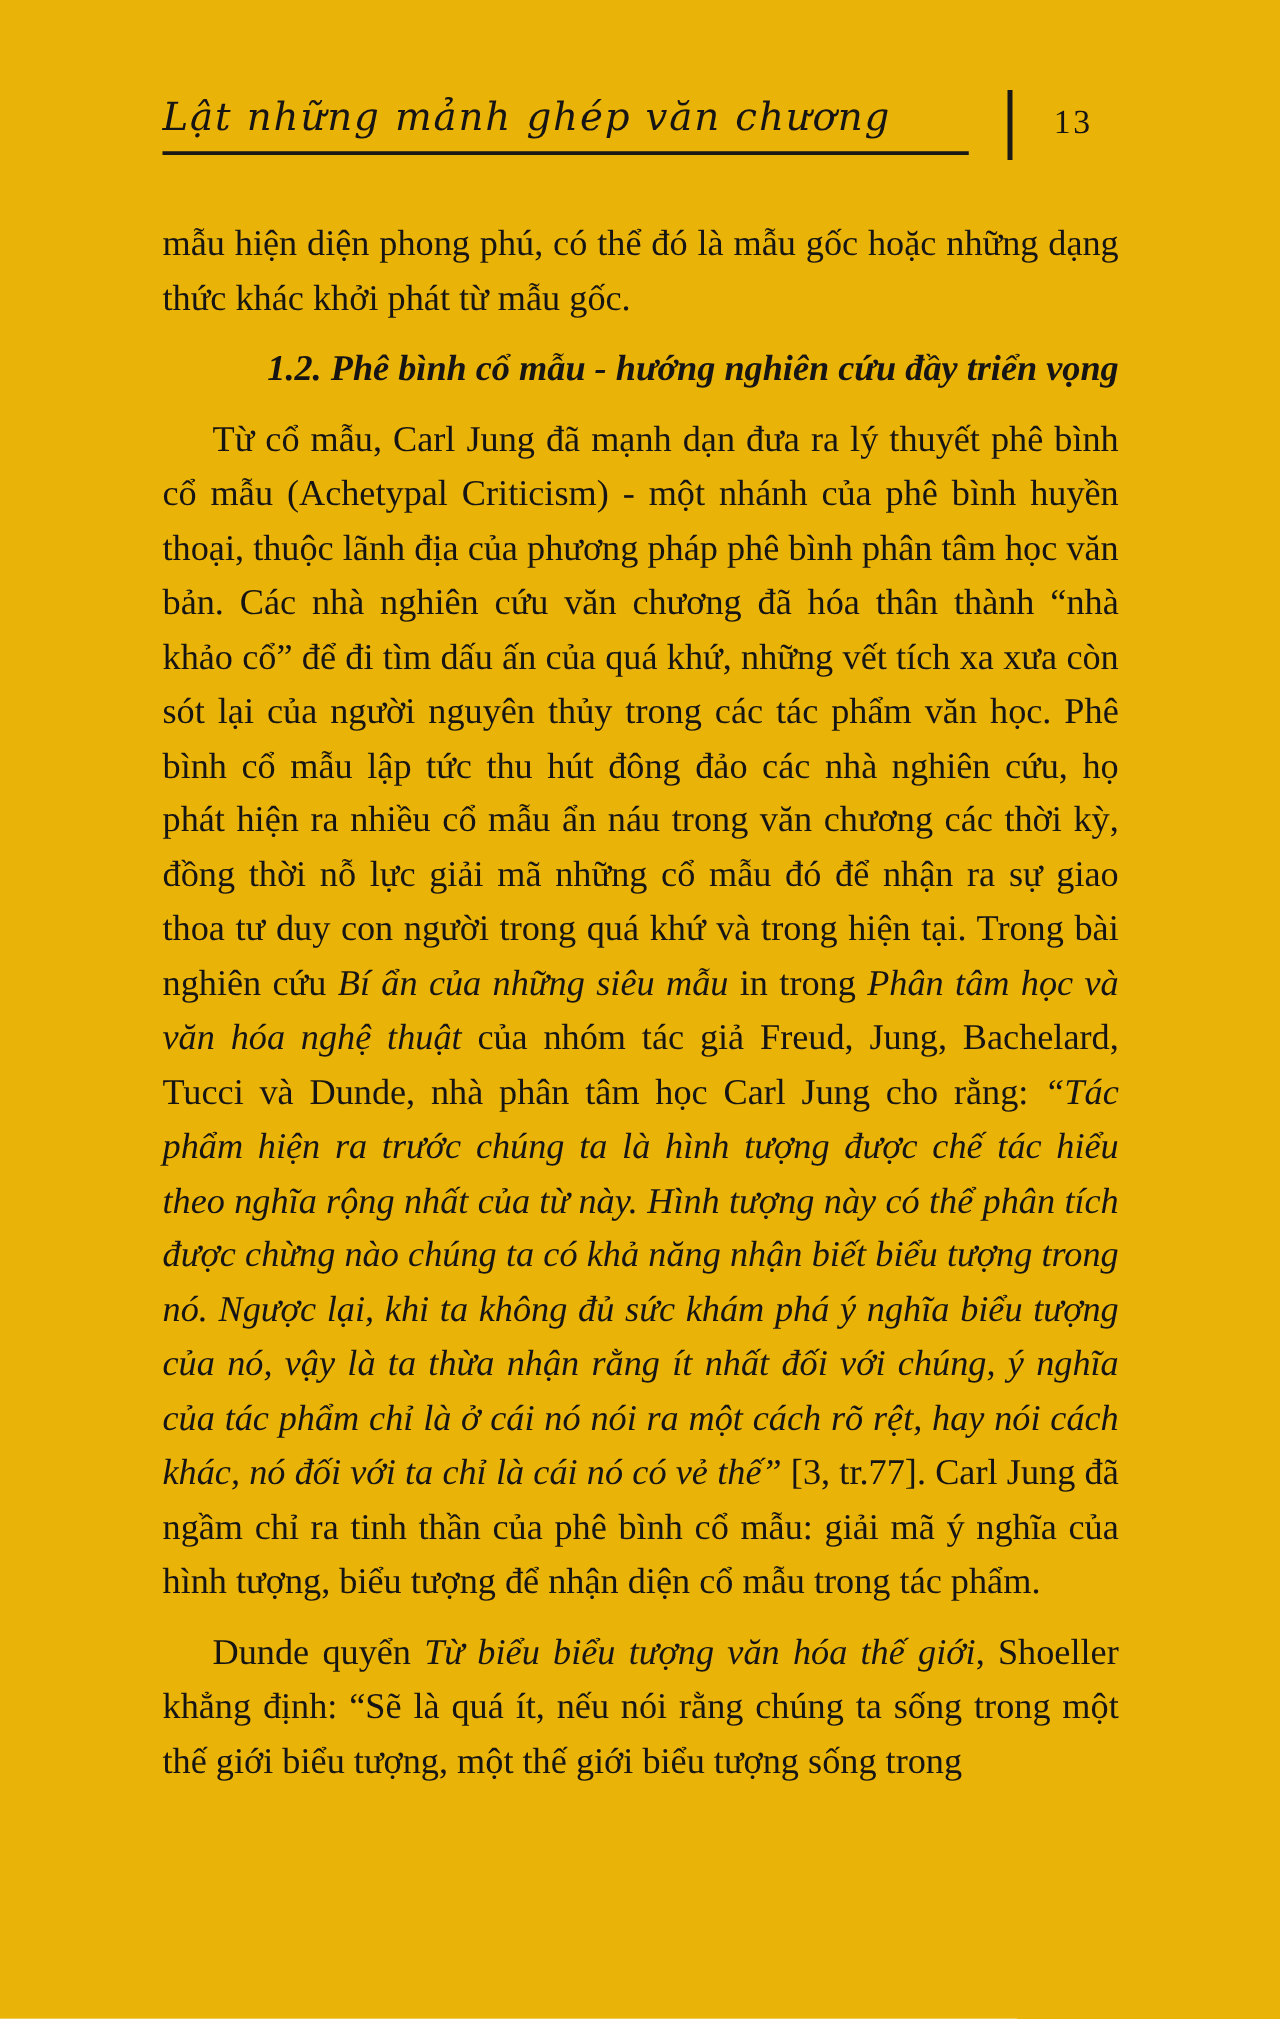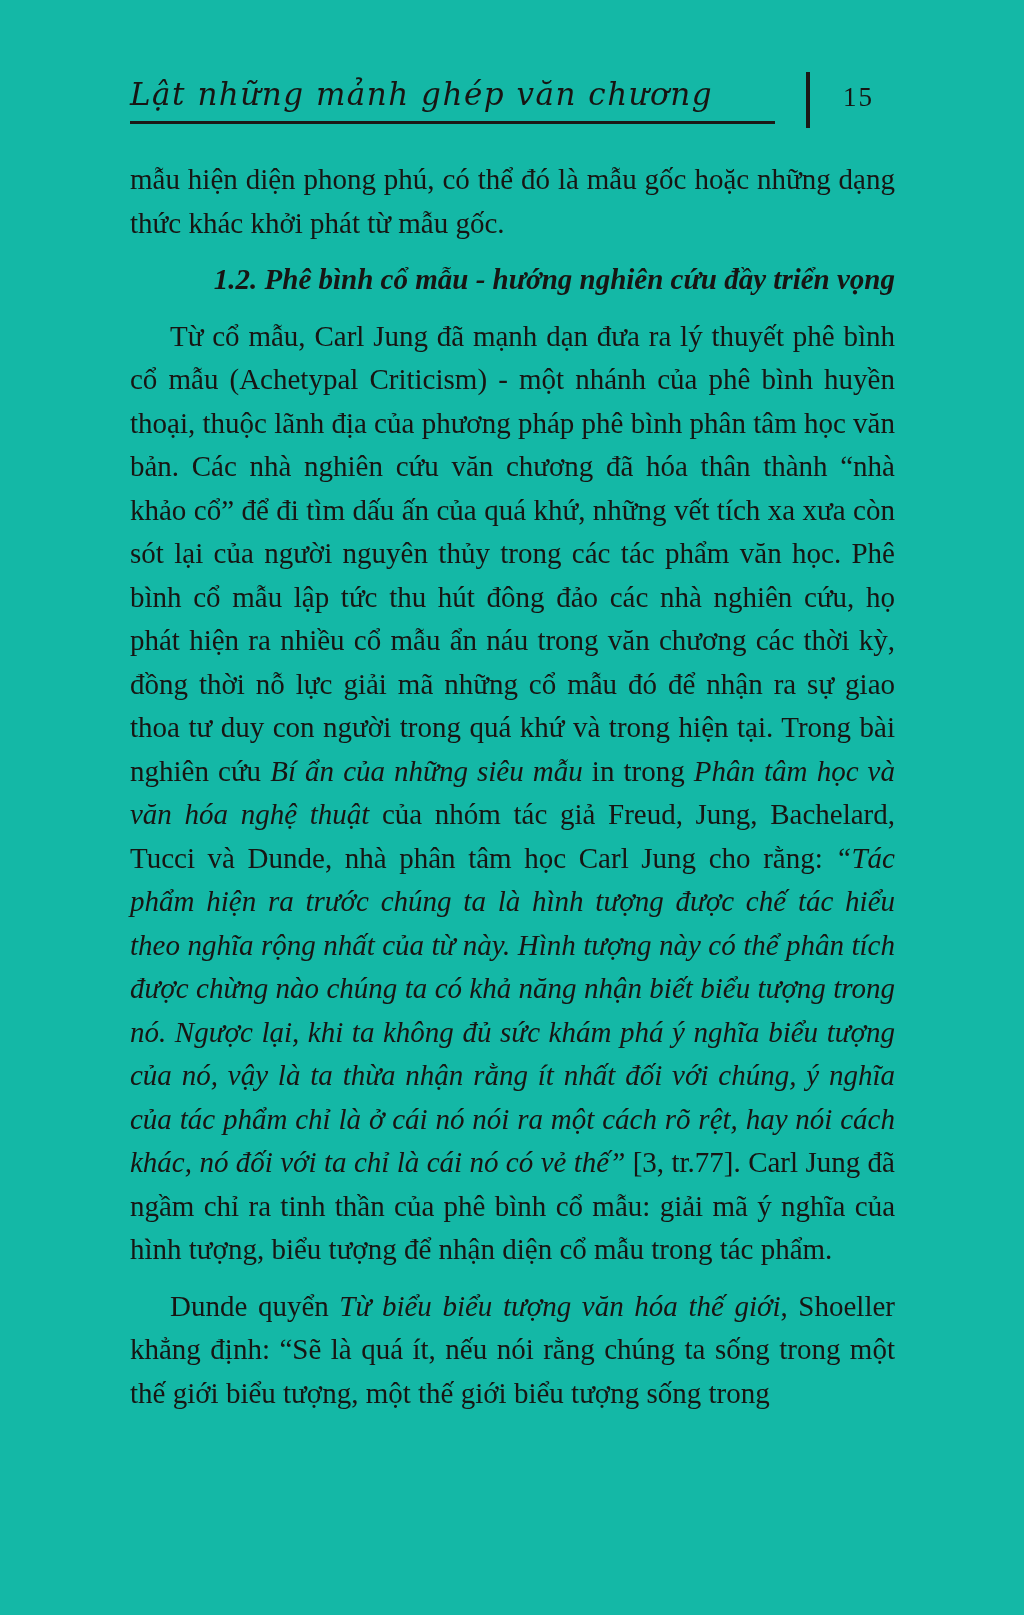--- a/index.html
+++ b/index.html
@@ -7,21 +7,21 @@
   body {
     width: 1024px;
     height: 1615px;
     font-family: "Liberation Serif", "DejaVu Serif", serif;
     color: #171513;
     overflow: hidden;
   }
   .page {
     width: 1024px;
     height: 1615px;
-    background: #14b8a6;
+    background: #eab308;
     padding: 76px 129px 0 130px;
   }
   .page-header {
     display: flex;
     align-items: flex-start;
   }
   .running-title {
     flex: 0 0 645px;
     font-family: "DejaVu Serif", serif;
     font-style: italic;
@@ -39,21 +39,21 @@
     margin-top: -4px;
     flex: 0 0 auto;
   }
   .page-number {
     font-size: 27px;
     margin-left: 33px;
     padding-top: 6px;
     letter-spacing: 2px;
   }
   .page-body {
-    margin-top: 30px;
+    margin-top: 46px;
     font-size: 29px;
     line-height: 1.5;
     text-align: justify;
   }
   .paragraph { margin: 0; }
   .paragraph.indent { text-indent: 40px; margin-top: 13px; }
   .heading {
     font-weight: bold;
     font-style: italic;
     margin: 13px 0;
@@ -64,21 +64,21 @@
   .seg-italic { font-style: italic; }
   .seg-bold-italic { font-style: italic; font-weight: bold; }
 </style>
 </head>
 <body>
 
 <div class="page">
   <header class="page-header">
     <div class="running-title">Lật những mảnh ghép văn chương</div>
     <div class="header-divider"></div>
-    <div class="page-number">15</div>
+    <div class="page-number">13</div>
   </header>
 
   <main class="page-body" id="content-root">
       <div class="paragraph"><span class="seg-normal">mẫu hiện diện phong phú, có thể đó là mẫu gốc hoặc những dạng thức khác khởi phát từ mẫu gốc.</span></div>
       <div class="heading"><span class="seg-bold-italic">1.2. Phê bình cổ mẫu - hướng nghiên cứu đầy triển vọng</span></div>
       <div class="paragraph indent"><span class="seg-normal">Từ cổ mẫu, Carl Jung đã mạnh dạn đưa ra lý thuyết phê bình cổ mẫu (Achetypal Criticism) - một nhánh của phê bình huyền thoại, thuộc lãnh địa của phương pháp phê bình phân tâm học văn bản. Các nhà nghiên cứu văn chương đã hóa thân thành “nhà khảo cổ” để đi tìm dấu ấn của quá khứ, những vết tích xa xưa còn sót lại của người nguyên thủy trong các tác phẩm văn học. Phê bình cổ mẫu lập tức thu hút đông đảo các nhà nghiên cứu, họ phát hiện ra nhiều cổ mẫu ẩn náu trong văn chương các thời kỳ, đồng thời nỗ lực giải mã những cổ mẫu đó để nhận ra sự giao thoa tư duy con người trong quá khứ và trong hiện tại. Trong bài nghiên cứu </span><span class="seg-italic">Bí ẩn của những siêu mẫu</span><span class="seg-normal"> in trong </span><span class="seg-italic">Phân tâm học và văn hóa nghệ thuật</span><span class="seg-normal"> của nhóm tác giả Freud, Jung, Bachelard, Tucci và Dunde, nhà phân tâm học Carl Jung cho rằng: </span><span class="seg-italic">“Tác phẩm hiện ra trước chúng ta là hình tượng được chế tác hiểu theo nghĩa rộng nhất của từ này. Hình tượng này có thể phân tích được chừng nào chúng ta có khả năng nhận biết biểu tượng trong nó. Ngược lại, khi ta không đủ sức khám phá ý nghĩa biểu tượng của nó, vậy là ta thừa nhận rằng ít nhất đối với chúng, ý nghĩa của tác phẩm chỉ là ở cái nó nói ra một cách rõ rệt, hay nói cách khác, nó đối với ta chỉ là cái nó có vẻ thế”</span><span class="seg-normal"> [3, tr.77]. Carl Jung đã ngầm chỉ ra tinh thần của phê bình cổ mẫu: giải mã ý nghĩa của hình tượng, biểu tượng để nhận diện cổ mẫu trong tác phẩm.</span></div>
       <div class="paragraph indent"><span class="seg-normal">Dunde quyển </span><span class="seg-italic">Từ biểu biểu tượng văn hóa thế giới</span><span class="seg-normal">, Shoeller khẳng định: “Sẽ là quá ít, nếu nói rằng chúng ta sống trong một thế giới biểu tượng, một thế giới biểu tượng sống trong</span></div>
     </main>
 </div>
 

